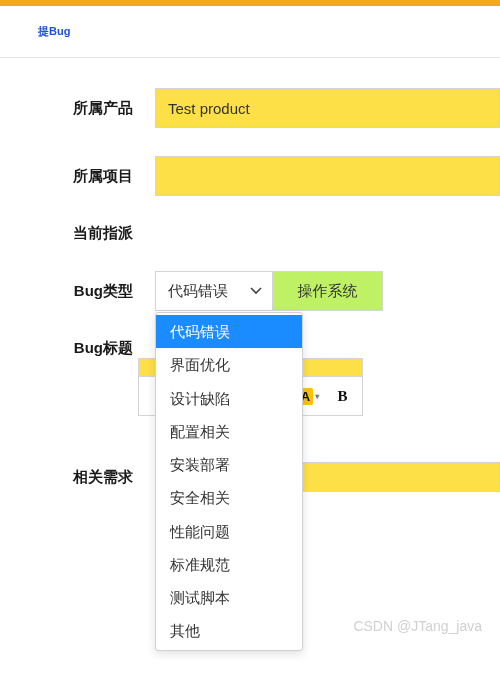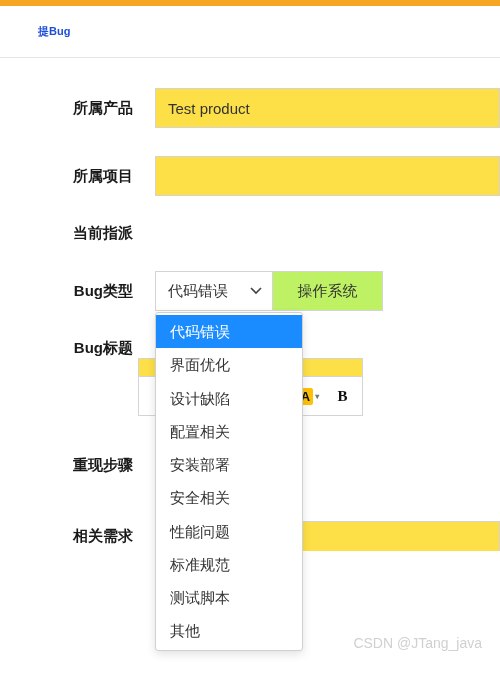--- a/index.html
+++ b/index.html
@@ -145,21 +145,21 @@
       padding: 1px 3px;
       color: #111;
       border-radius: 2px;
       font-family: -apple-system, sans-serif;
       font-weight: 700;
       font-size: 13px;
     }
     .watermark {
       position: absolute;
       right: 18px;
-      bottom: 26px;
+      bottom: 43px;
       color: #d0d0d0;
       font-size: 14px;
       font-family: sans-serif;
     }
   </style>
 </head>
 <body>
 
 <div class="topbar"></div>
 <div class="header">
@@ -228,23 +228,20 @@
           <span class="hl">A</span>
             <span class="tri">▾</span>
         </div>
         <div class="tool">
           <span style="color:#111;">B</span>
         </div>
       </div>
     </div>
   </div>
 
-  <div class="row" style="margin-top:40px;">
-    <div class="label">重现步骤</div>
-  </div>
 
   <div class="row" style="margin-top:46px;margin-bottom:0;">
     <div class="label">相关需求</div>
     <div class="control">
       <input class="input" style="height: 30px; border-bottom: none;">
     </div>
   </div>
 
 </div>
 

